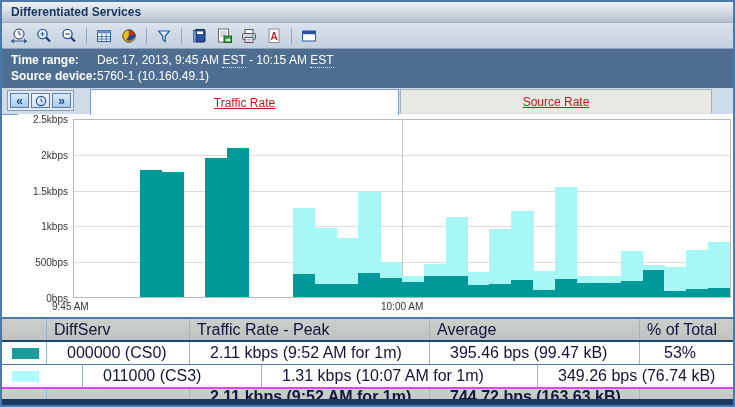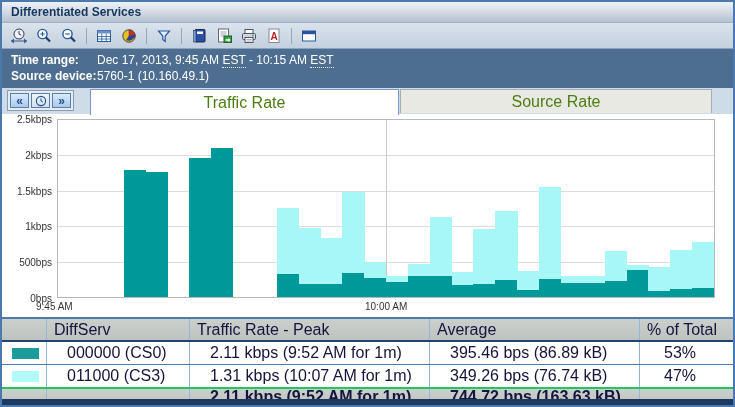--- a/index.html
+++ b/index.html
@@ -13,40 +13,40 @@
   .tsep{width:1px;height:16px;background:#93a5ba;margin:0 3px;}
   
   .infobar{position:absolute;left:0;top:47px;right:0;height:39px;background:#4d6e90;color:#fff;font-size:12px;text-decoration:underline;}
   .inforow{position:absolute;left:9px;right:6px;display:flex;}
   .inforow .lbl{font-weight:bold;width:86px;flex:none;}
   .dotted{border-bottom:1px dotted #e8eef4;}
   
   .tabstrip{position:absolute;left:0;top:86px;right:0;height:26px;background:#cedbe9;border-bottom:1px solid #7a9cc6;}
   .navgroup{position:absolute;left:5px;top:2px;height:21px;border:1px solid #8a9cb0;background:#e4ebf2;display:flex;align-items:center;gap:2px;padding:1px 2px;box-sizing:border-box;}
   .navbtn{width:19px;height:15px;border:1px solid #5a7eaa;background:linear-gradient(#d9eafc,#a9c9ea);color:#1f4e8c;font-weight:bold;font-size:12px;line-height:12px;display:flex;align-items:center;justify-content:center;padding:0;cursor:pointer;}
-  .tab{position:absolute;top:1px;height:24px;display:flex;align-items:center;justify-content:center;font-size:16px;color:#4d7c0f;box-sizing:border-box;cursor:pointer;}
+  .tab{position:absolute;top:1px;height:24px;display:flex;align-items:center;justify-content:center;font-size:12px;color:#b91c1c;box-sizing:border-box;cursor:pointer;text-decoration:underline;}
   .tab.active{left:88px;width:309px;height:26px;background:#fff;border:1px solid #7a9cc6;border-bottom:none;z-index:2;}
   .tab.inactive{left:398px;width:312px;background:#e9e9e4;border:1px solid #a6adb4;border-bottom:none;}
   
-  .chart{position:absolute;left:0;top:112px;right:0;height:204px;background:#fff;}
+  .chart{position:absolute;left:16px;top:112px;right:0;height:204px;background:#fff;}
   .plot{position:absolute;left:55px;top:5px;width:658px;height:179px;border:1px solid #b5b9bd;box-sizing:border-box;background:#fff;}
   .hgrid{position:absolute;left:0;right:0;height:1px;background:#dcdcdc;}
   .vgrid{position:absolute;top:0;bottom:0;width:1px;background:#c9c9c9;}
   .bar{position:absolute;}
   .ylab{position:absolute;width:50px;text-align:right;font-size:10px;color:#333;}
   .xlab{position:absolute;font-size:10px;color:#333;top:187px;}
   
   .tbl{position:absolute;left:0;right:0;top:315px;font-size:16px;color:#14143c;}
   .trow{display:grid;grid-template-columns:44px 143px 240px 210px 1fr;align-items:center;}
   .trow>div{height:100%;display:flex;align-items:center;box-sizing:border-box;border-left:1px solid #94b6d9;overflow:hidden;white-space:nowrap;}
   .trow>div:first-child{border-left:none;}
   .thead{height:21px;background:linear-gradient(#ccd0cc,#bfc3bf);border-top:2px solid #4d79ae;border-bottom:2px solid #1f4470;}
   .thead>div{padding-left:7px;}
   .tdata{height:22px;background:#fff;border-bottom:1px solid #4d79ae;}
-  .tdata.last{border-bottom:2px solid #22c55e;}
+  .tdata.last{border-bottom:2px solid #d946ef;gap:36px;}
   .tdata .c1,.tdata .c2,.tdata .c3{padding-left:20px;}
   .tdata .c4{padding-left:24px;}
   .tfoot{height:16px;background:linear-gradient(#ccd0cc,#bfc3bf);font-weight:bold;border-bottom:1px solid #9cc0e0;}
   .tfoot .c2,.tfoot .c3{padding-left:20px;}
   .swatch{width:27px;height:11px;margin-left:10px;display:inline-block;}
   .bottomstrip{position:absolute;left:0;right:0;bottom:0;height:6px;background:#1d3b60;}
 </style>
 </head>
 <body>
 
@@ -238,21 +238,21 @@
       <div class="c2">Traffic Rate - Peak</div>
       <div class="c3">Average</div>
       <div class="c4">% of Total</div>
     </div>
     <div class="trow tdata">
       <div class="c0">
           <span class="swatch" id="sw0" style="background: rgb(27, 155, 155);"></span>
         </div>
       <div class="c1">000000 (CS0)</div>
       <div class="c2">2.11 kbps (9:52 AM for 1m)</div>
-      <div class="c3">395.46 bps (86.89 kB)</div>
+      <div class="c3">395.46 bps (99.47 kB)</div>
       <div class="c4">53%</div>
     </div>
     <div class="trow tdata last">
       <div class="c0">
           <span class="swatch" id="sw1" style="background: rgb(178, 249, 249);"></span>
         </div>
       <div class="c1">011000 (CS3)</div>
       <div class="c2">1.31 kbps (10:07 AM for 1m)</div>
       <div class="c3">349.26 bps (76.74 kB)</div>
       <div class="c4">47%</div>

